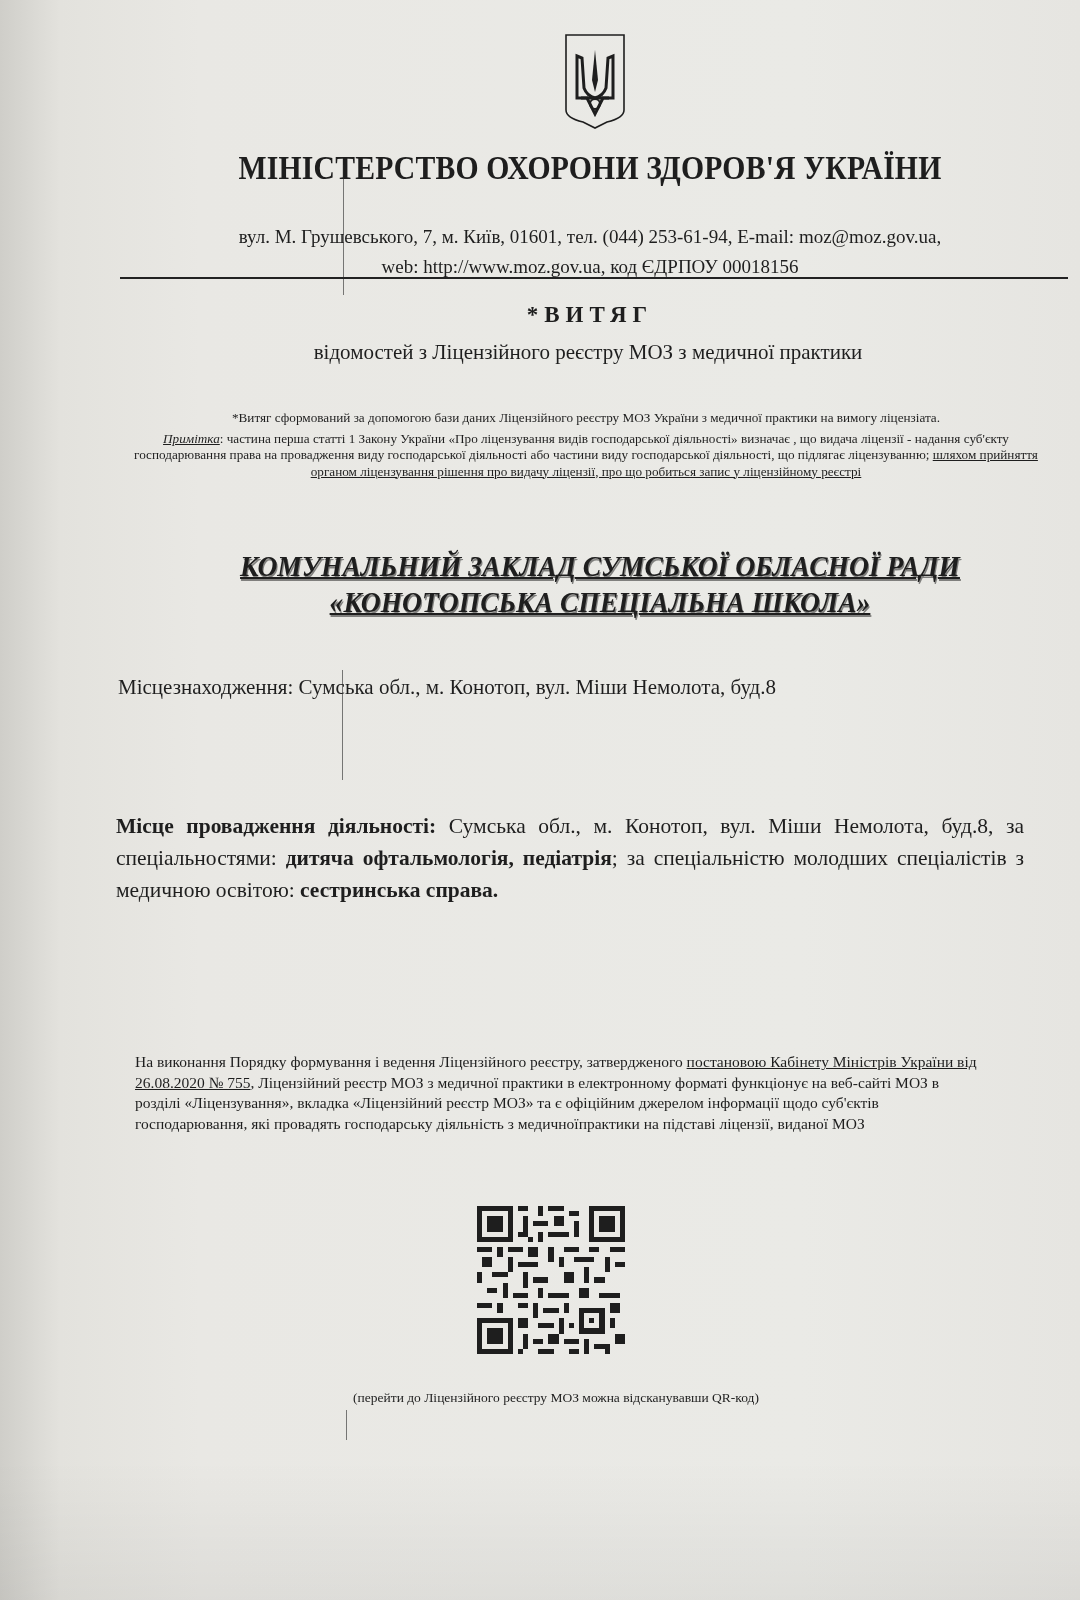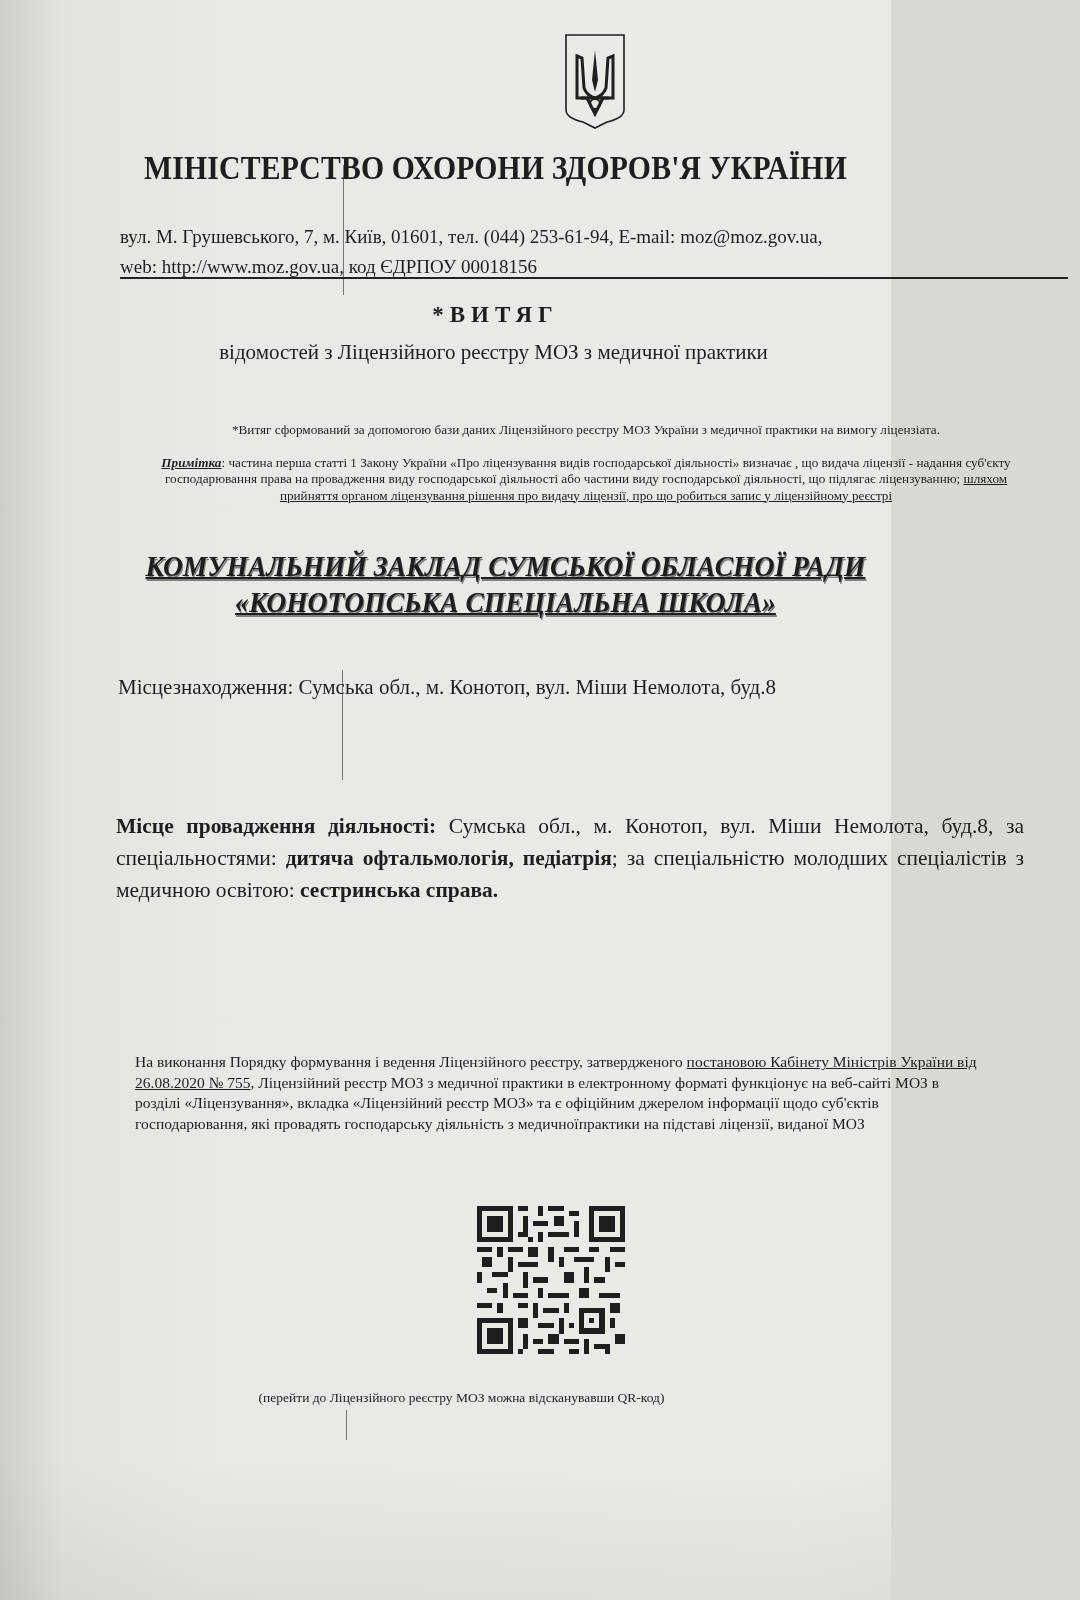--- a/index.html
+++ b/index.html
@@ -9,21 +9,21 @@
     body {
       width: 1080px;
       height: 1600px;
       overflow: hidden;
       background: #d9d8d3;
       font-family: "Liberation Serif", "DejaVu Serif", serif;
       color: #1e1e1e;
     }
     .page {
       position: relative;
-      width: 891px;
+      width: 1080px;
       height: 1600px;
       background: linear-gradient(90deg, #cfcec9 0px, #e3e2dd 60px, #e9e8e4 200px, #eaeae6 800px, #e6e5e1 1080px);
     }
     .page::after {
       content: "";
       position: absolute;
       left: 0; right: 0; bottom: 0; height: 140px;
       background: linear-gradient(180deg, rgba(0,0,0,0) 0%, rgba(0,0,0,0.05) 100%);
       pointer-events: none;
     }
@@ -42,20 +42,21 @@
       font-size: 33px;
       font-weight: bold;
       letter-spacing: 0.2px;
       transform: translateX(50px) scaleX(0.9);
       transform-origin: center;
     }
     .address {
       position: absolute;
       left: 120px; width: 940px;
       top: 222px;
+      text-align: center;
       font-size: 19px;
       line-height: 30px;
     }
     .rule {
       position: absolute;
       left: 120px;
       width: 948px;
       top: 277px;
       height: 2px;
       background: #222;
@@ -80,24 +81,24 @@
     }
     .notes {
       position: absolute;
       left: 130px;
       width: 912px;
       top: 406px;
       font-size: 13.2px;
       line-height: 16.5px;
       text-align: center;
     }
-    .notes p { margin: 16px; }
+    .notes p { margin: 4px; }
     .notes .label {
       font-style: italic;
-      font-weight: bold;
+      font-weight: normal;
       text-decoration: underline;
       text-align: center;
     }
     .notes .ul { text-decoration: underline; }
     .org {
       position: absolute;
       left: 0; right: 0;
       top: 548px;
       text-align: center;
       font-size: 29px;

